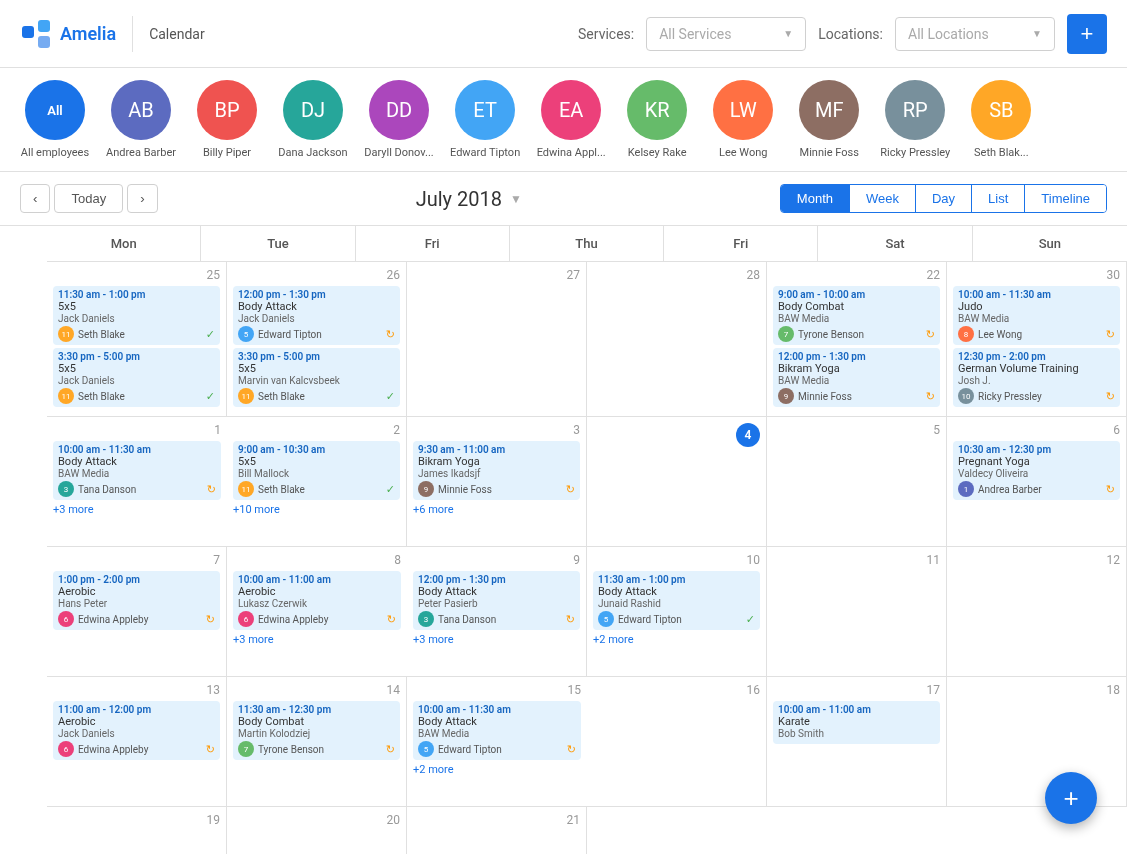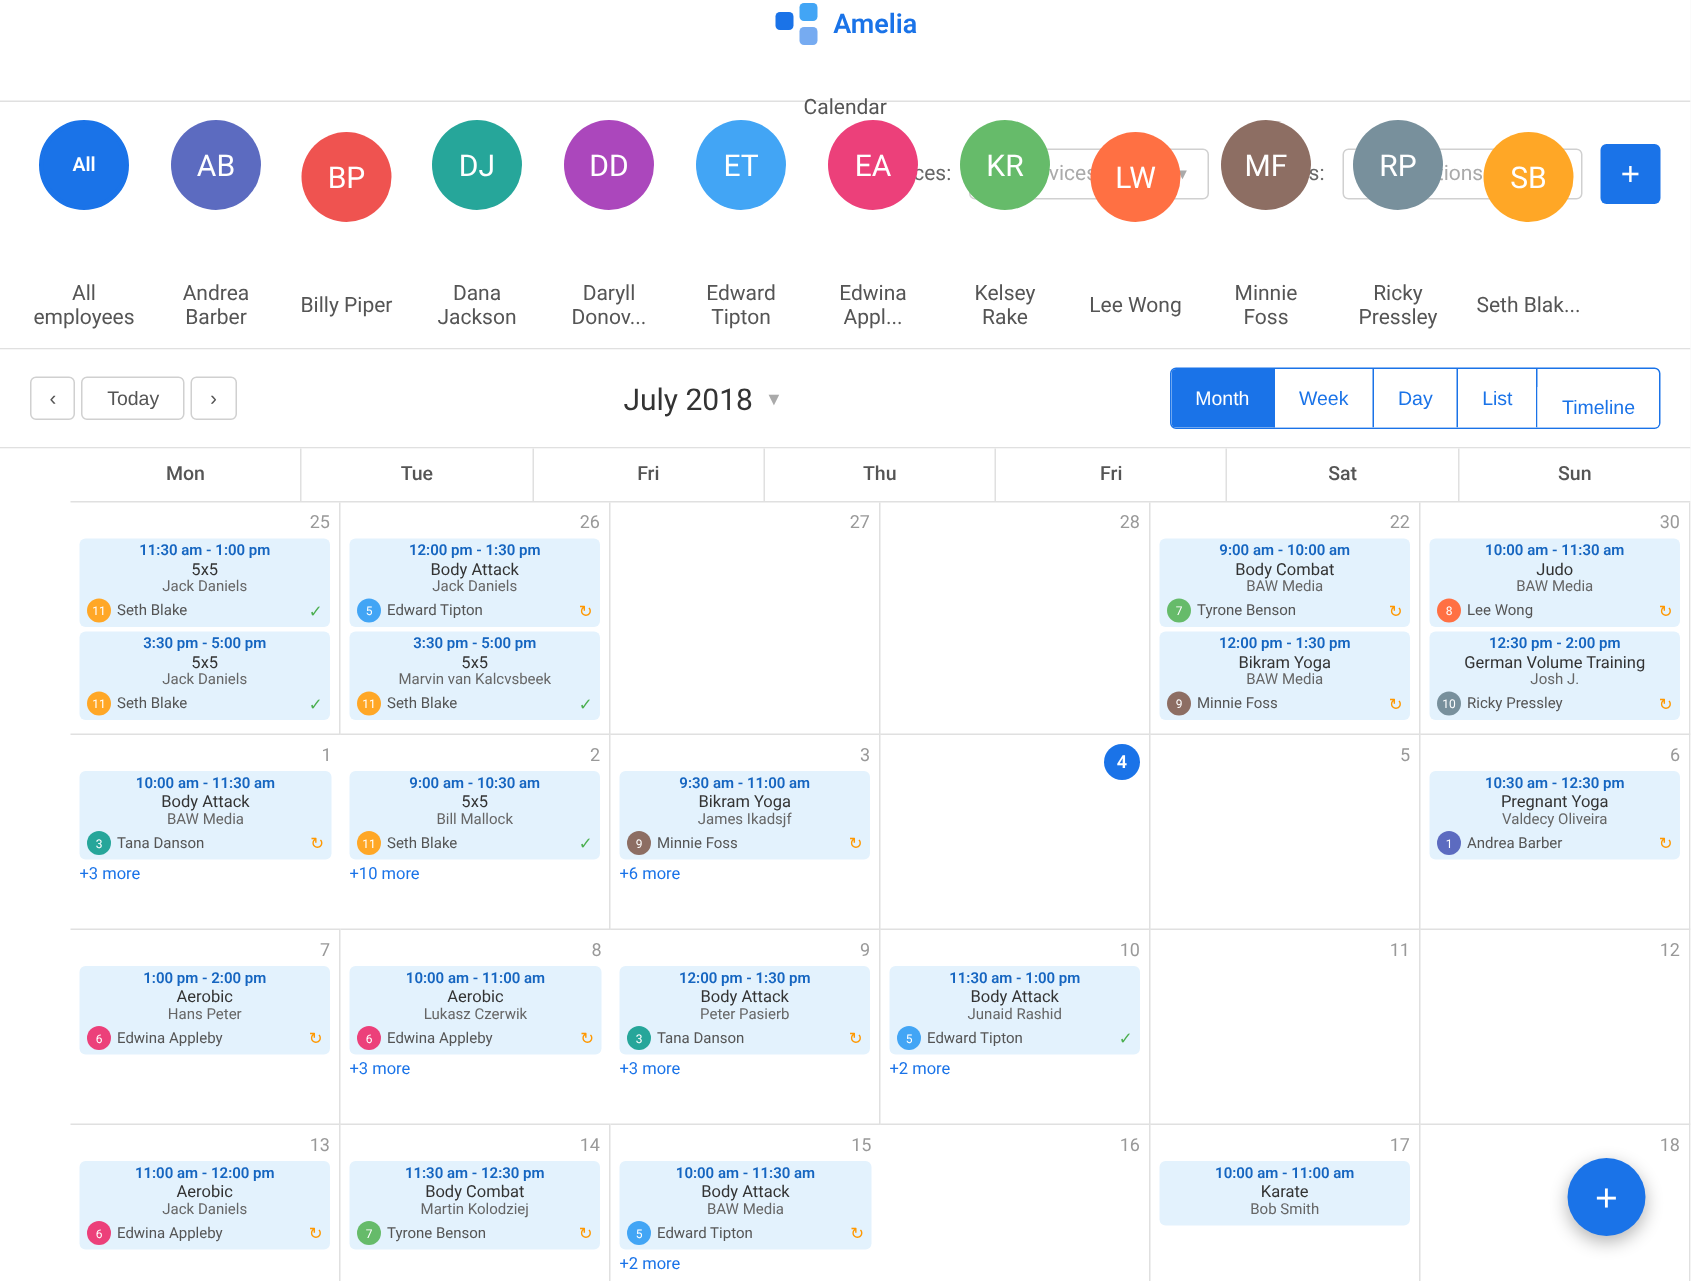--- a/index.html
+++ b/index.html
@@ -1,63 +1,63 @@
 <!DOCTYPE html>
 <html><head>
   <meta charset="utf-8">
   <style>
     * { box-sizing: border-box; margin: 0; padding: 0; }
     body { font-family: -apple-system, BlinkMacSystemFont, 'Segoe UI', Roboto, sans-serif; background: #f5f5f5; color: #333; font-size: 13px; }
 
     
-    .header { background: #fff; border-bottom: 1px solid #e0e0e0; padding: 0 20px; display: flex; align-items: center; height: 68px; gap: 16px; flex-direction: column; }
+    .header { background: #fff; border-bottom: 1px solid #e0e0e0; padding: 0 20px; display: flex; align-items: center; height: 68px; gap: 16px; }
     .logo { display: flex; align-items: center; gap: 8px; }
     .logo-icon { width: 32px; height: 32px; }
     .logo-text { font-size: 18px; font-weight: 600; color: #1a73e8; }
     .divider-v { width: 1px; height: 36px; background: #e0e0e0; }
     .header-controls { display: flex; align-items: center; gap: 12px; margin-left: auto; }
     .label { color: #666; font-size: 14px; }
     .select-box { border: 1px solid #d0d0d0; border-radius: 4px; padding: 8px 12px; background: #fff; display: flex; align-items: center; gap: 8px; min-width: 160px; color: #aaa; font-size: 14px; cursor: pointer; }
     .select-box .chevron { color: #aaa; font-size: 10px; margin-left: auto; }
     .btn-add { background: #1a73e8; color: #fff; border: none; border-radius: 4px; width: 40px; height: 40px; font-size: 22px; cursor: pointer; display: flex; align-items: center; justify-content: center; }
 
     
     .employees-bar { background: #fff; border-bottom: 1px solid #e0e0e0; padding: 12px 20px; display: flex; align-items: center; gap: 16px; overflow-x: auto; }
     .employee-item { display: flex; flex-direction: column; align-items: center; gap: 6px; cursor: pointer; min-width: 70px; }
     .avatar { width: 60px; height: 60px; border-radius: 50%; background: #ccc; overflow: hidden; display: flex; align-items: center; justify-content: center; font-size: 20px; color: #fff; }
     .avatar.selected { border: 3px solid #1a73e8; }
     .avatar-all { background: #1a73e8; }
     .avatar-all span { font-size: 13px; font-weight: 600; color: #fff; }
-    .emp-name { font-size: 14px; color: #555; text-align: center; max-width: 72px; margin-top: 42px; }
+    .emp-name { font-size: 11px; color: #555; text-align: center; max-width: 72px; }
 
     
     .cal-controls { background: #fff; padding: 12px 20px; display: flex; align-items: center; justify-content: space-between; border-bottom: 1px solid #e0e0e0; }
     .nav-btns { display: flex; align-items: center; gap: 4px; }
     .nav-btn { border: 1px solid #d0d0d0; background: #fff; border-radius: 4px; padding: 6px 12px; cursor: pointer; color: #555; }
     .today-btn { border: 1px solid #d0d0d0; background: #fff; border-radius: 4px; padding: 6px 16px; cursor: pointer; color: #555; font-size: 13px; }
     .month-title { font-size: 20px; font-weight: 400; color: #333; display: flex; align-items: center; gap: 8px; }
     .month-title .dropdown-icon { color: #aaa; font-size: 12px; }
     .view-btns { display: flex; border: 1px solid #1a73e8; border-radius: 4px; overflow: hidden; }
     .view-btn { padding: 6px 16px; background: #fff; border: none; border-right: 1px solid #1a73e8; cursor: pointer; color: #1a73e8; font-size: 13px; }
-    .view-btn:last-child { border-right: none; margin-top: 12px; }
+    .view-btn:last-child { border-right: none; }
     .view-btn.active { background: #1a73e8; color: #fff; }
 
     
     .calendar { background: #fff; flex: 1; padding-left: 47px; }
     .cal-header { display: grid; grid-template-columns: repeat(7, 1fr); border-bottom: 1px solid #e0e0e0; }
     .cal-header-cell { padding: 10px; text-align: center; font-weight: 500; color: #555; font-size: 13px; border-right: 1px solid #e0e0e0; }
     .cal-header-cell:last-child { border-right: none; }
 
     .cal-grid { display: grid; grid-template-columns: repeat(6, 1fr); }
     .cal-cell { border-right: 1px solid #e0e0e0; border-bottom: 1px solid #e0e0e0; min-height: 130px; padding: 6px; vertical-align: top; position: relative; }
     .cal-cell:nth-child(7n) { border-right: none; }
     .cal-date { text-align: right; font-size: 12px; color: #999; margin-bottom: 4px; }
     .cal-date.today { background: #1a73e8; color: #fff; border-radius: 50%; width: 24px; height: 24px; display: flex; align-items: center; justify-content: center; margin-left: auto; font-weight: 600; }
 
-    .event { background: #e3f2fd; border-radius: 4px; padding: 3px 5px; margin-bottom: 3px; font-size: 11px; text-align: center; }
+    .event { background: #e3f2fd; border-radius: 4px; padding: 3px 5px; margin-bottom: 3px; font-size: 11px; }
     .event-time { font-weight: 600; color: #1565c0; font-size: 10px; }
     .event-name { color: #333; font-size: 11px; }
     .event-org { color: #666; font-size: 10px; }
     .event-footer { display: flex; align-items: center; gap: 4px; margin-top: 2px; }
     .mini-avatar { width: 16px; height: 16px; border-radius: 50%; background: #bbb; display: inline-flex; align-items: center; justify-content: center; font-size: 8px; color: #fff; overflow: hidden; }
     .event-person { font-size: 10px; color: #555; }
     .status-icon { font-size: 11px; margin-left: auto; }
     .status-check { color: #4caf50; }
     .status-refresh { color: #ff9800; }
     .more-link { color: #1a73e8; font-size: 11px; cursor: pointer; margin-top: 2px; }

